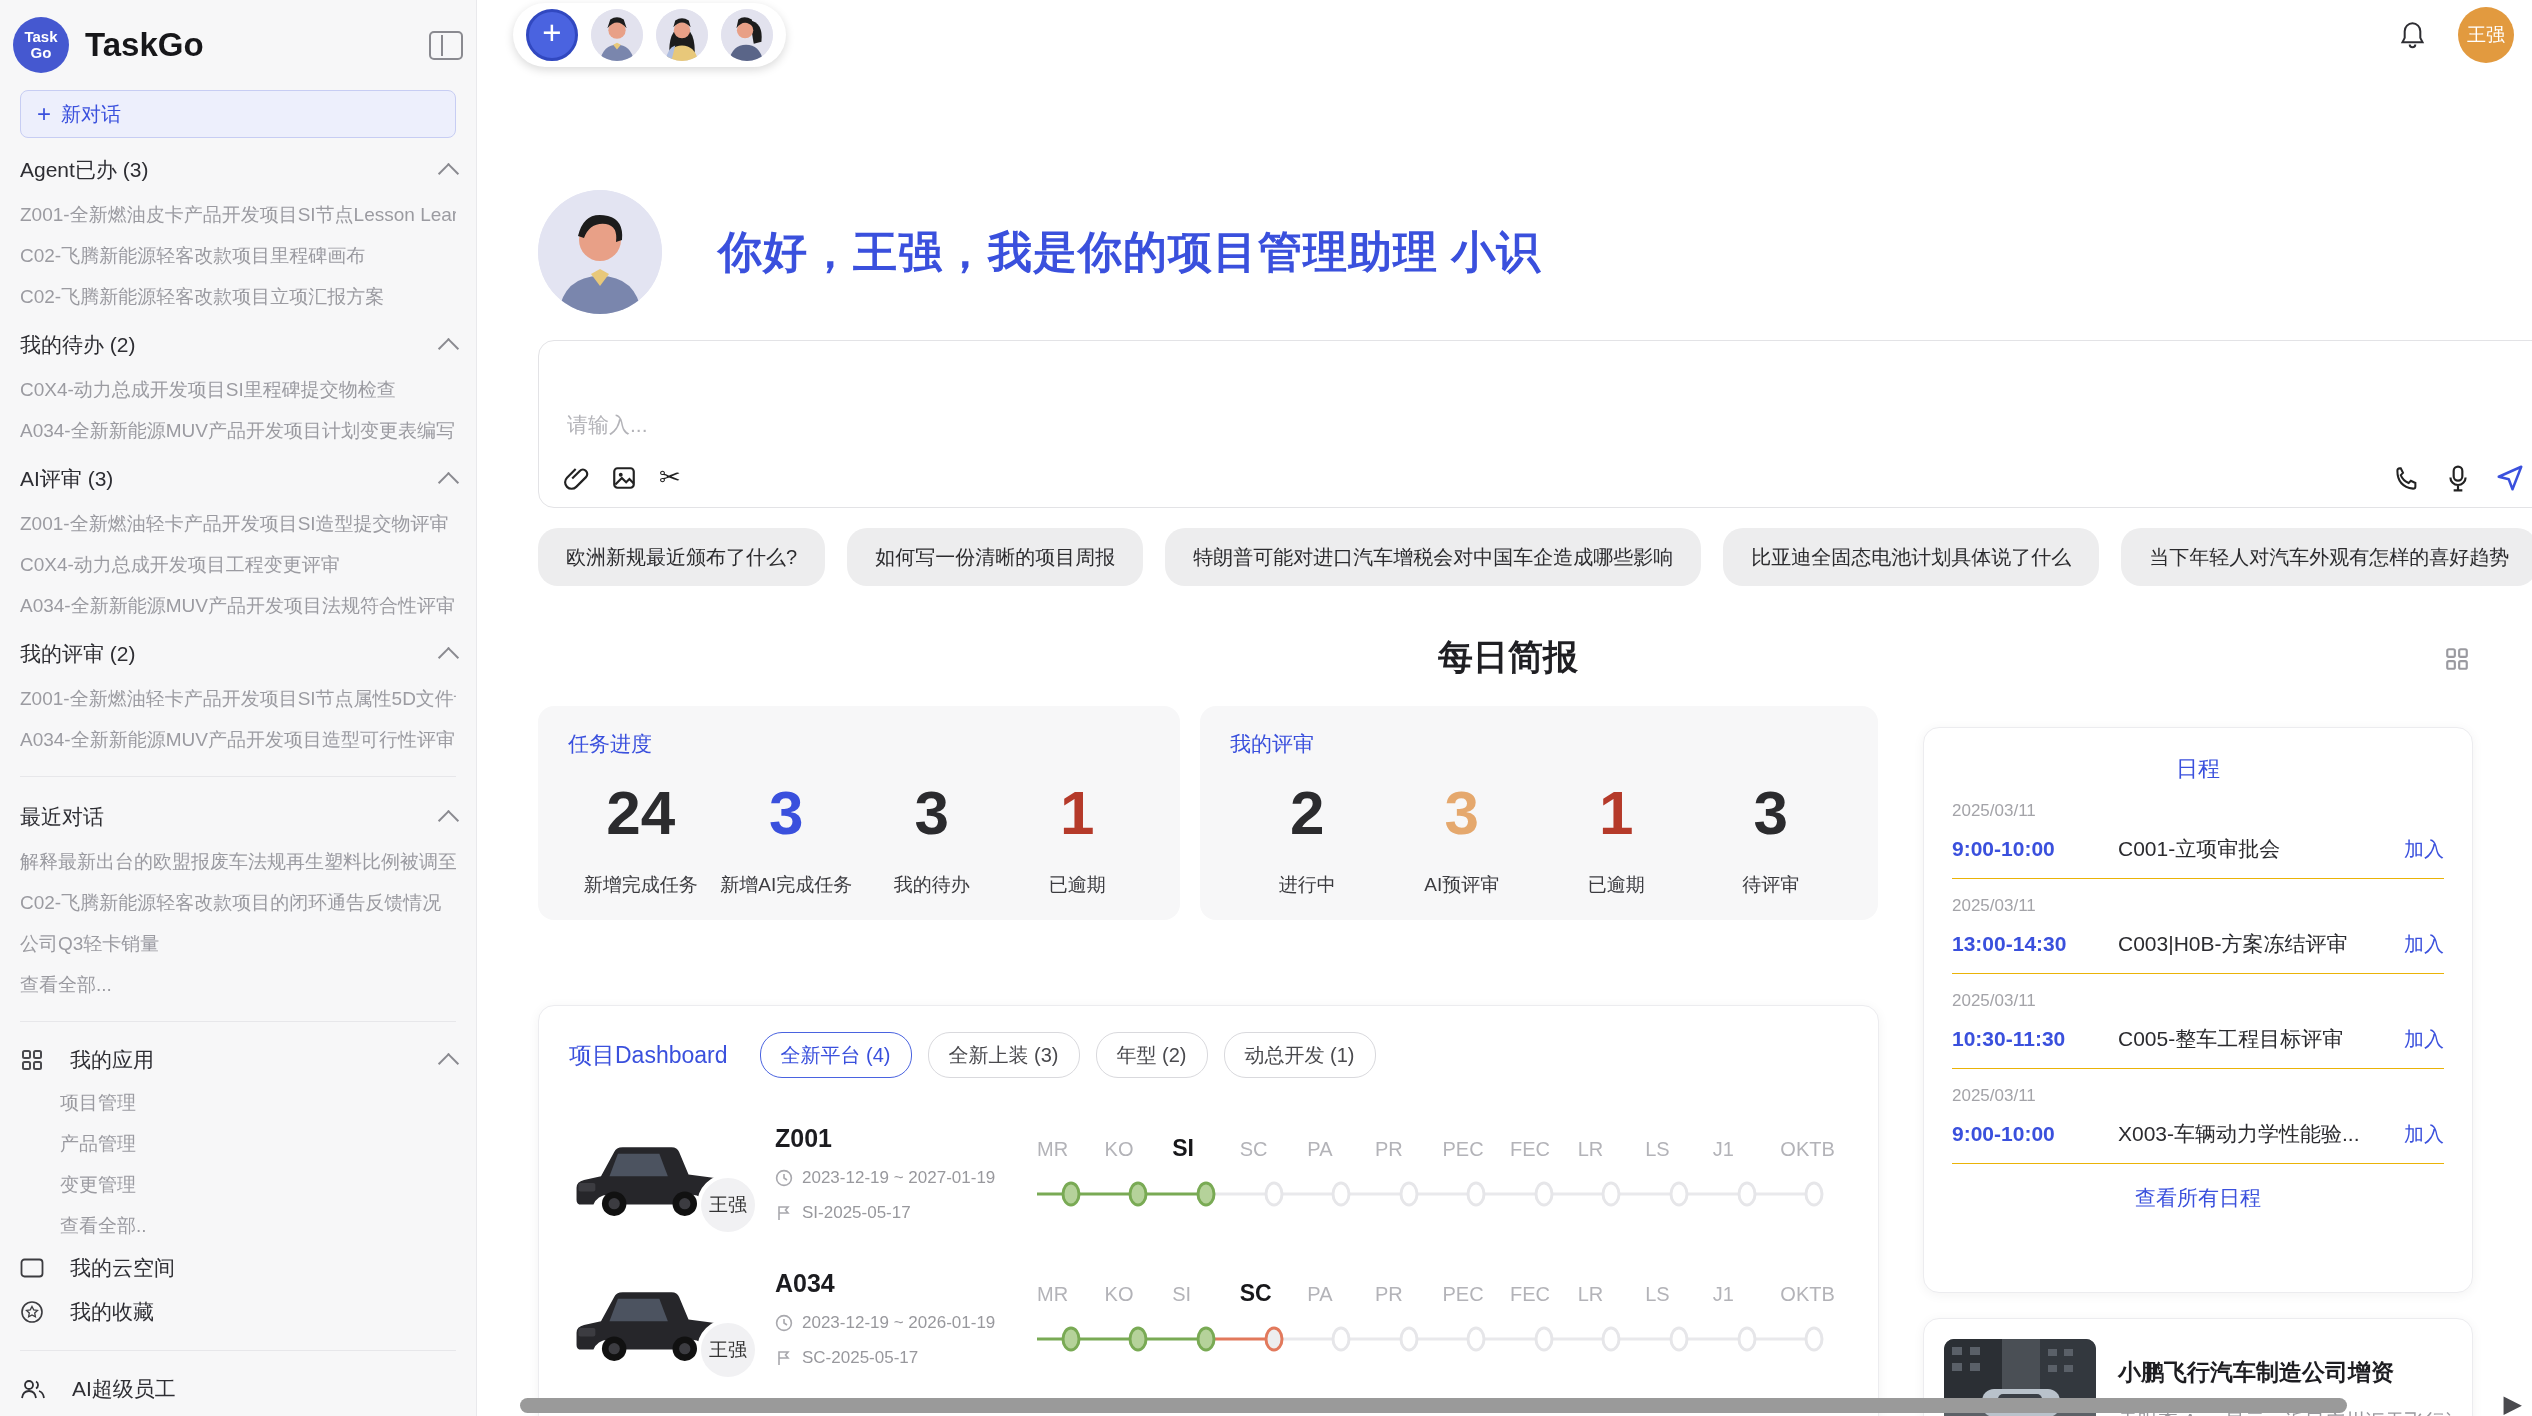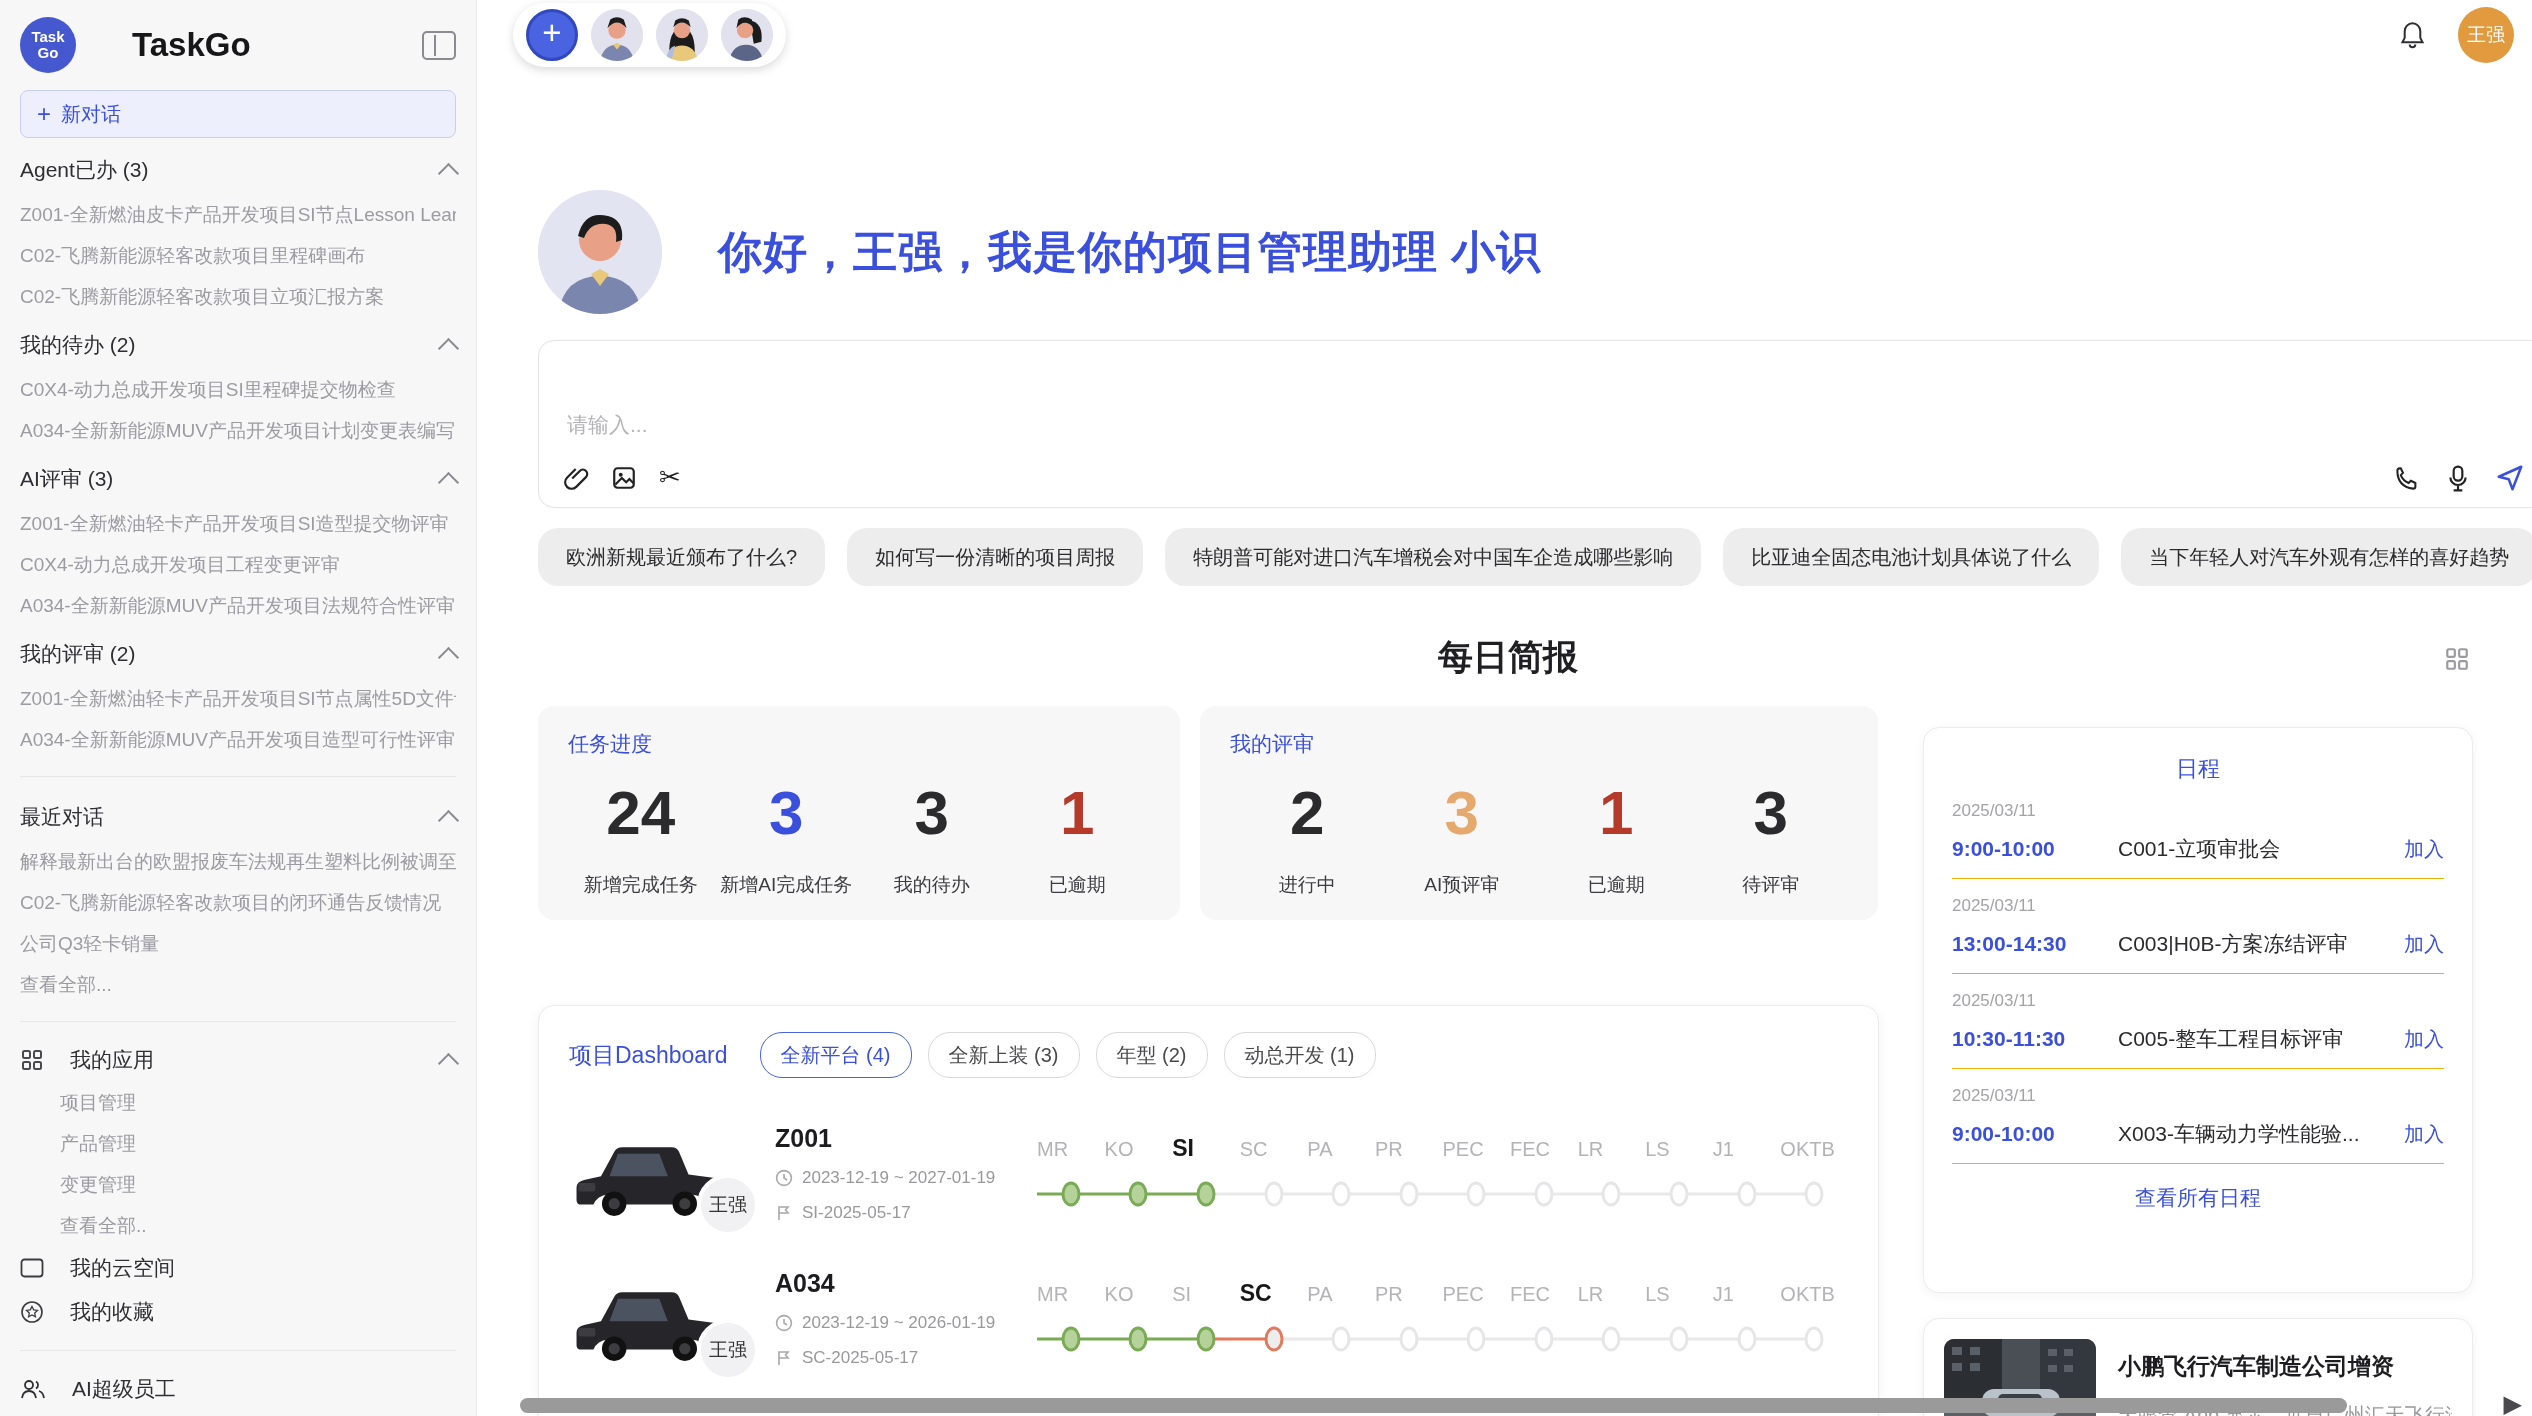--- a/index.html
+++ b/index.html
@@ -1,21 +1,21 @@
 <!DOCTYPE html>
 <html><head>
 <meta charset="utf-8">
 <style>
   html,body{margin:0;padding:0;}
   body{width:2532px;height:1416px;position:relative;overflow:hidden;background:#fff;
        font-family:"Liberation Sans","DejaVu Sans",sans-serif;color:#222;}
   
   .sidebar{position:absolute;left:0;top:0;width:477px;height:1416px;background:#f7f7f8;
            border-right:1px solid #e9e9ec;box-sizing:border-box;padding:12px 0 0;overflow:hidden;}
-  .side-head{display:flex;align-items:center;padding:0 20px;height:66px;gap:40px;}
+  .side-head{display:flex;align-items:center;padding:0 13px;height:66px;}
   .logo{width:56px;height:56px;border-radius:50%;background:#4558d0;color:#fff;display:flex;
         flex-direction:column;align-items:center;justify-content:center;font-size:15px;font-weight:bold;line-height:1.05;flex:none;}
   .app-title{font-size:33px;font-weight:bold;color:#17171a;margin-left:16px;flex:1;}
   .collapse{width:30px;height:25px;border:2px solid #8a8a90;border-radius:5px;position:relative;flex:none;}
   .collapse::after{content:"";position:absolute;top:2px;bottom:2px;left:10px;width:2px;background:#8a8a90;}
   .newchat{margin:12px 20px 8px;height:46px;border:1px solid #c7cdf3;background:#edeffc;border-radius:8px;
            display:flex;align-items:center;padding:0 16px;color:#3a50dd;font-size:20px;gap:10px;}
   .newchat .plus{font-size:24px;line-height:1;}
   .side-body{padding:0 20px;}
   .sec{display:flex;align-items:center;height:48px;margin-top:4px;}
@@ -102,21 +102,21 @@
   .sch-row{display:flex;align-items:center;margin-top:14px;gap:8px;}
   .sch-time{font-size:21px;font-weight:bold;color:#3a50dd;width:158px;flex:none;}
   .sch-name{flex:1;font-size:21px;color:#2b2b2f;white-space:nowrap;overflow:hidden;}
   .sch-join{font-size:20px;color:#3a50dd;flex:none;}
   .sch-all{text-align:center;font-size:21px;color:#3a50dd;margin-top:20px;}
   
   .news-card{position:absolute;left:1446px;top:1318px;width:550px;height:170px;border:1px solid #ececef;
              border-radius:16px;box-shadow:0 2px 12px rgba(0,0,0,.05);box-sizing:border-box;
              padding:20px;display:flex;gap:22px;overflow:hidden;background:#fff;}
   .news-img{width:152px;height:96px;border-radius:10px;overflow:hidden;flex:none;}
-  .news-title{font-size:23px;font-weight:bold;color:#1d1d21;margin-top:12px;}
+  .news-title{font-size:23px;font-weight:bold;color:#1d1d21;margin-top:18px;}
   .news-snippet{font-size:20px;color:#98989d;margin-top:20px;white-space:nowrap;overflow:hidden;}
   .hscroll{position:absolute;left:43px;top:1398px;width:1827px;height:15px;background:#9a9a9a;border-radius:8px;}
   .hscroll-arrow{position:absolute;right:10px;top:1390px;font-size:24px;color:#4a4a4e;}
   svg{display:block;}
 </style>
 </head>
 <body>
 
 <div class="sidebar">
   <div class="side-head">

